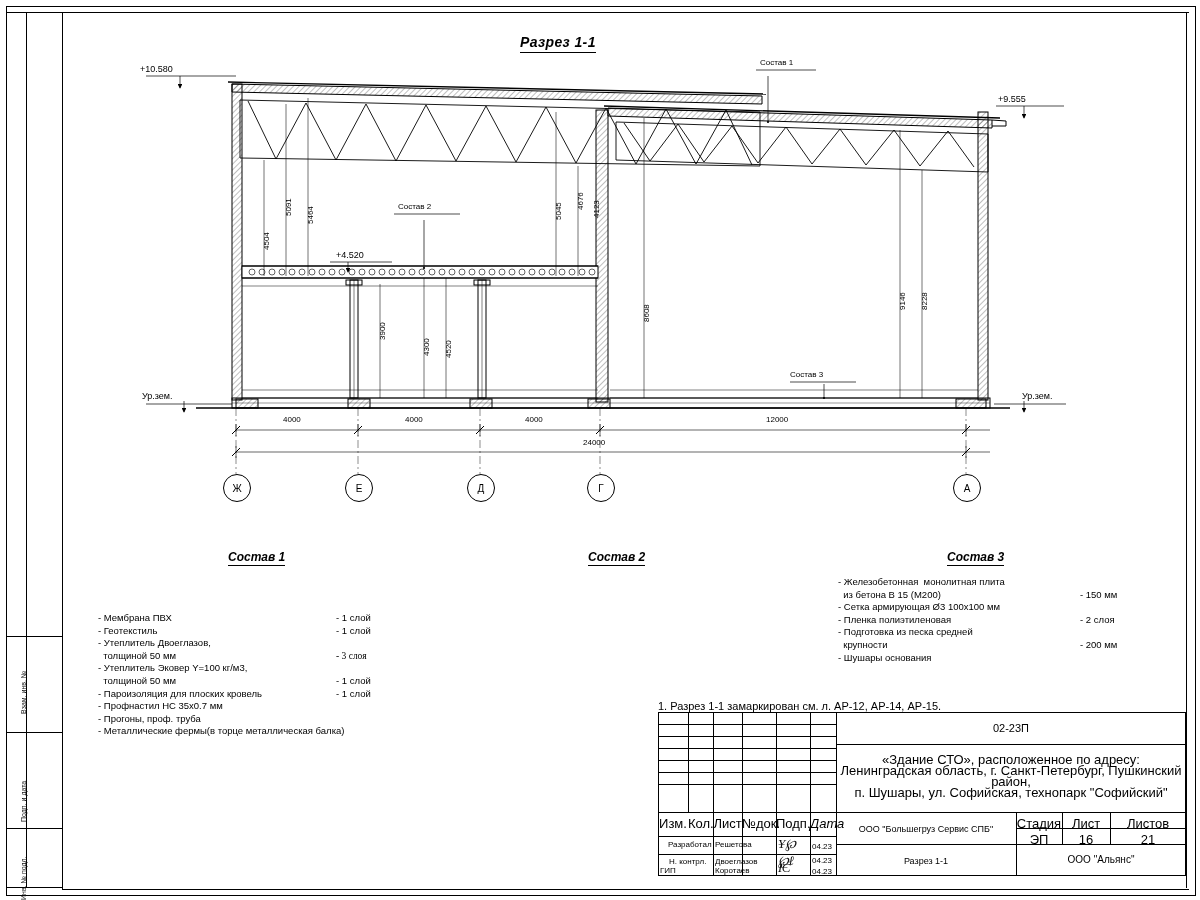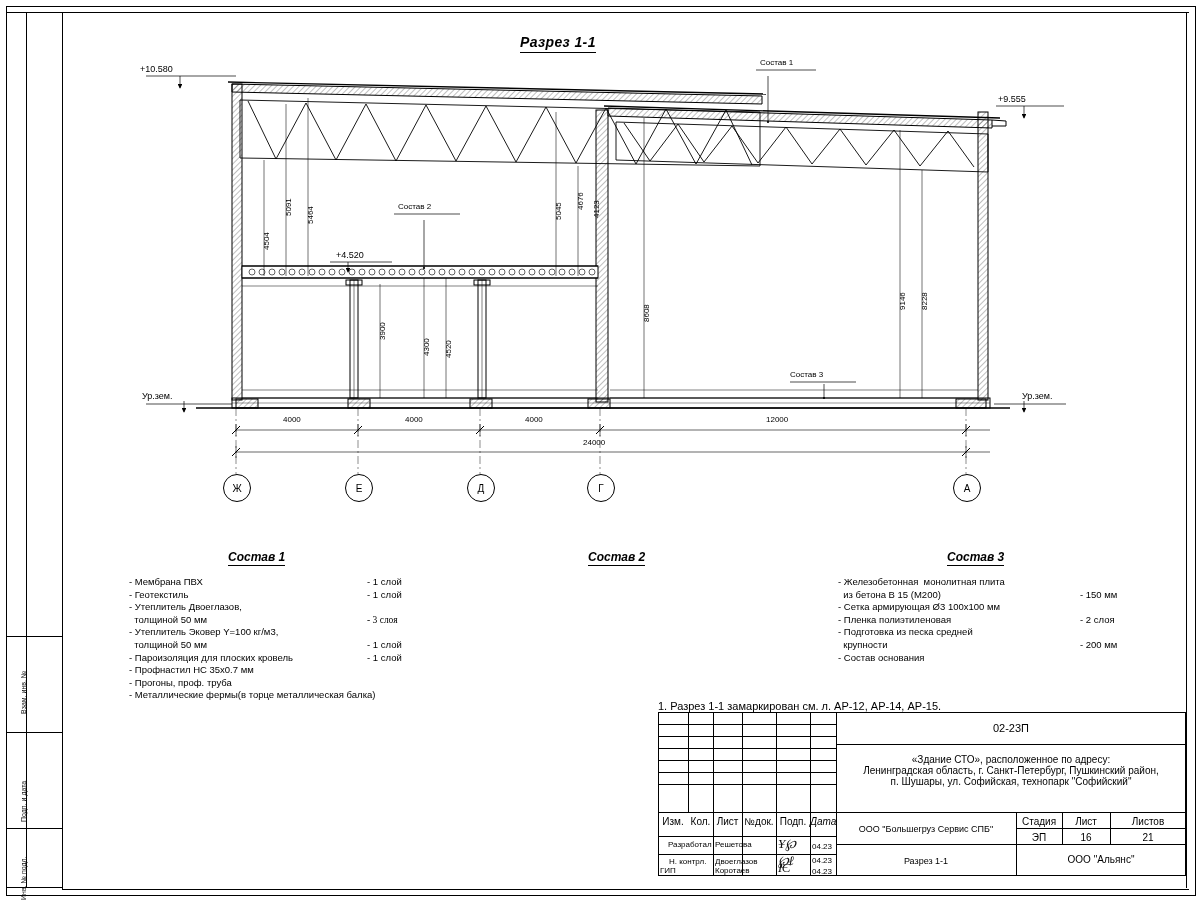--- a/index.html
+++ b/index.html
@@ -44,21 +44,21 @@
   .comp-list .row{position:relative;white-space:pre-wrap;}
   .comp-list .val{position:absolute;}
 
   .note1{position:absolute;left:658px;top:700px;font-size:11px;}
 
   
   #stamp{position:absolute;left:658px;top:712px;width:528px;height:164px;}
   #stamp .ln{position:absolute;background:#000;}
   #stamp .h{height:1px;} #stamp .v{width:1px;}
   #stamp .t{position:absolute;font-size:8px;line-height:10px;color:#000;}
-  #stamp .c{position:absolute;font-size:10px;text-align:center;}
+  #stamp .c{position:absolute;font-size:13px;text-align:center;}
   #stamp .big{font-size:11px;}
   #stamp .sig{position:absolute;font-family:"Liberation Serif", serif;font-style:italic;font-size:13px;color:#111;}
 </style>
 </head>
 <body>
 
 <div id="sheet">
 
   <div class="frame-outer"></div>
   <div class="frame-inner"></div>
@@ -304,21 +304,21 @@
       <span>Д</span>
     </div>
   <div class="gridcirc" style="left:587px;top:474px;">
       <span>Г</span>
     </div>
   <div class="gridcirc" style="left:953px;top:474px;">
       <span>А</span>
     </div>
 
   <div class="comp-title" style="left:228px;top:550px;"><span>Состав 1</span></div>
-  <div class="comp-list" style="left:98px;top:576px;width:320px;margin-left:31px;">
+  <div class="comp-list" style="left:98px;top:612px;width:320px;">
     <div class="row"><span>- Мембрана ПВХ</span><span class="val" style="left:238px;">- 1 слой</span></div>
     <div class="row"><span>- Геотекстиль</span><span class="val" style="left:238px;">- 1 слой</span></div>
     <div class="row"><span>- Утеплитель Двоеглазов,</span><span class="val" style="left:238px;"></span></div>
     <div class="row"><span>  толщиной 50 мм</span><span class="val" style="left:238px;font-family:Liberation Serif, serif;">- 3 слоя</span></div>
     <div class="row"><span>- Утеплитель Эковер Y=100 кг/м3,</span><span class="val" style="left:238px;"></span></div>
     <div class="row"><span>  толщиной 50 мм</span><span class="val" style="left:238px;">- 1 слой</span></div>
     <div class="row"><span>- Пароизоляция для плоских кровель</span><span class="val" style="left:238px;">- 1 слой</span></div>
     <div class="row"><span>- Профнастил НС 35х0.7 мм</span></div>
     <div class="row"><span>- Прогоны, проф. труба</span></div>
     <div class="row"><span>- Металлические фермы(в торце металлическая балка)</span></div>
@@ -327,21 +327,21 @@
   <div class="comp-title" style="left:588px;top:550px;"><span>Состав 2</span></div>
 
   <div class="comp-title" style="left:947px;top:550px;"><span>Состав 3</span></div>
   <div class="comp-list" style="left:838px;top:576px;width:310px;">
     <div class="row"><span>- Железобетонная  монолитная плита</span></div>
     <div class="row"><span>  из бетона В 15 (М200)</span><span class="val" style="left:242px;">- 150 мм</span></div>
     <div class="row"><span>- Сетка армирующая Ø3 100х100 мм</span></div>
     <div class="row"><span>- Пленка полиэтиленовая</span><span class="val" style="left:242px;">- 2 слоя</span></div>
     <div class="row"><span>- Подготовка из песка средней</span></div>
     <div class="row"><span>  крупности</span><span class="val" style="left:242px;">- 200 мм</span></div>
-    <div class="row"><span>- Состав основания</span></div>
+    <div class="row"><span>- Шушары основания</span></div>
   </div>
 
   <div class="note1">1. Разрез 1-1 замаркирован см. л. АР-12, АР-14, АР-15.</div>
 
   <div id="stamp">
 
     <div class="ln h" style="left:0;top:0;width:528px;"></div>
     <div class="ln h" style="left:0;top:163px;width:528px;"></div>
     <div class="ln v" style="left:0;top:0;height:164px;"></div>
     <div class="ln v" style="left:527px;top:0;height:164px;"></div>

